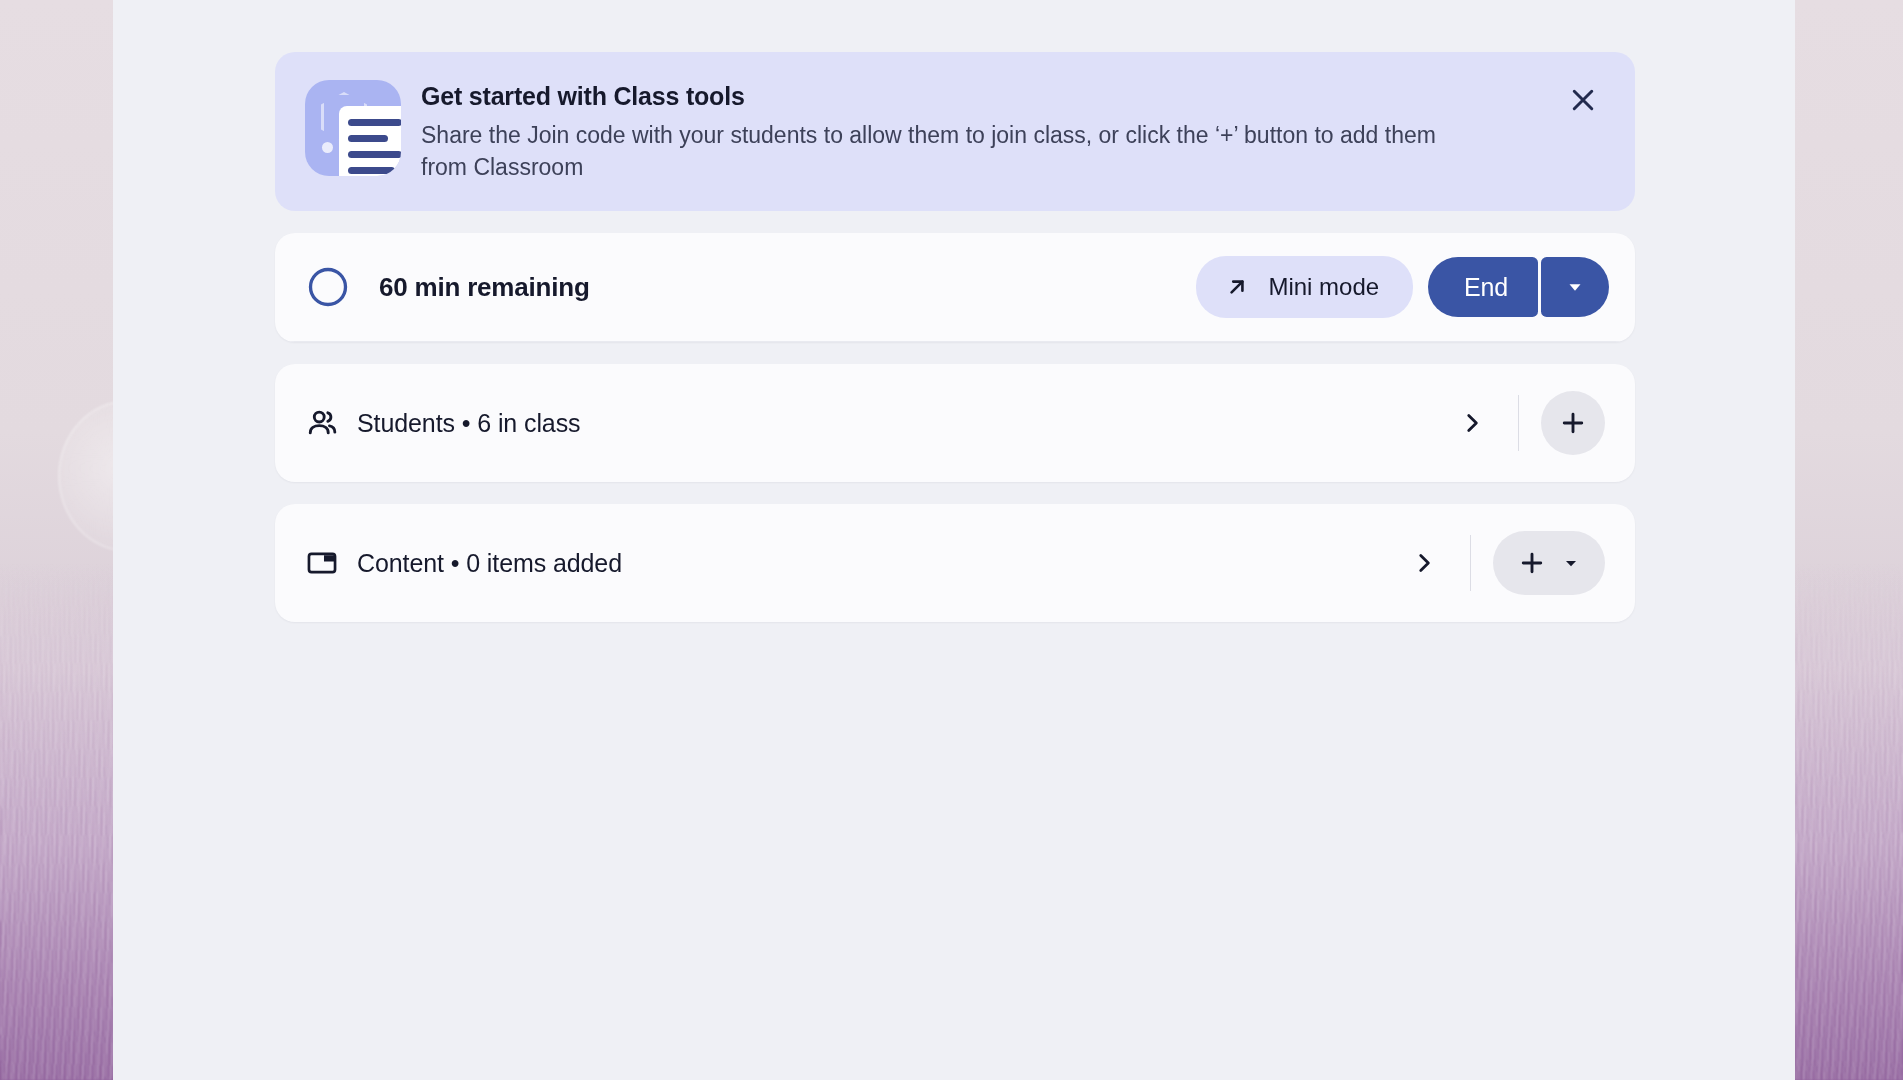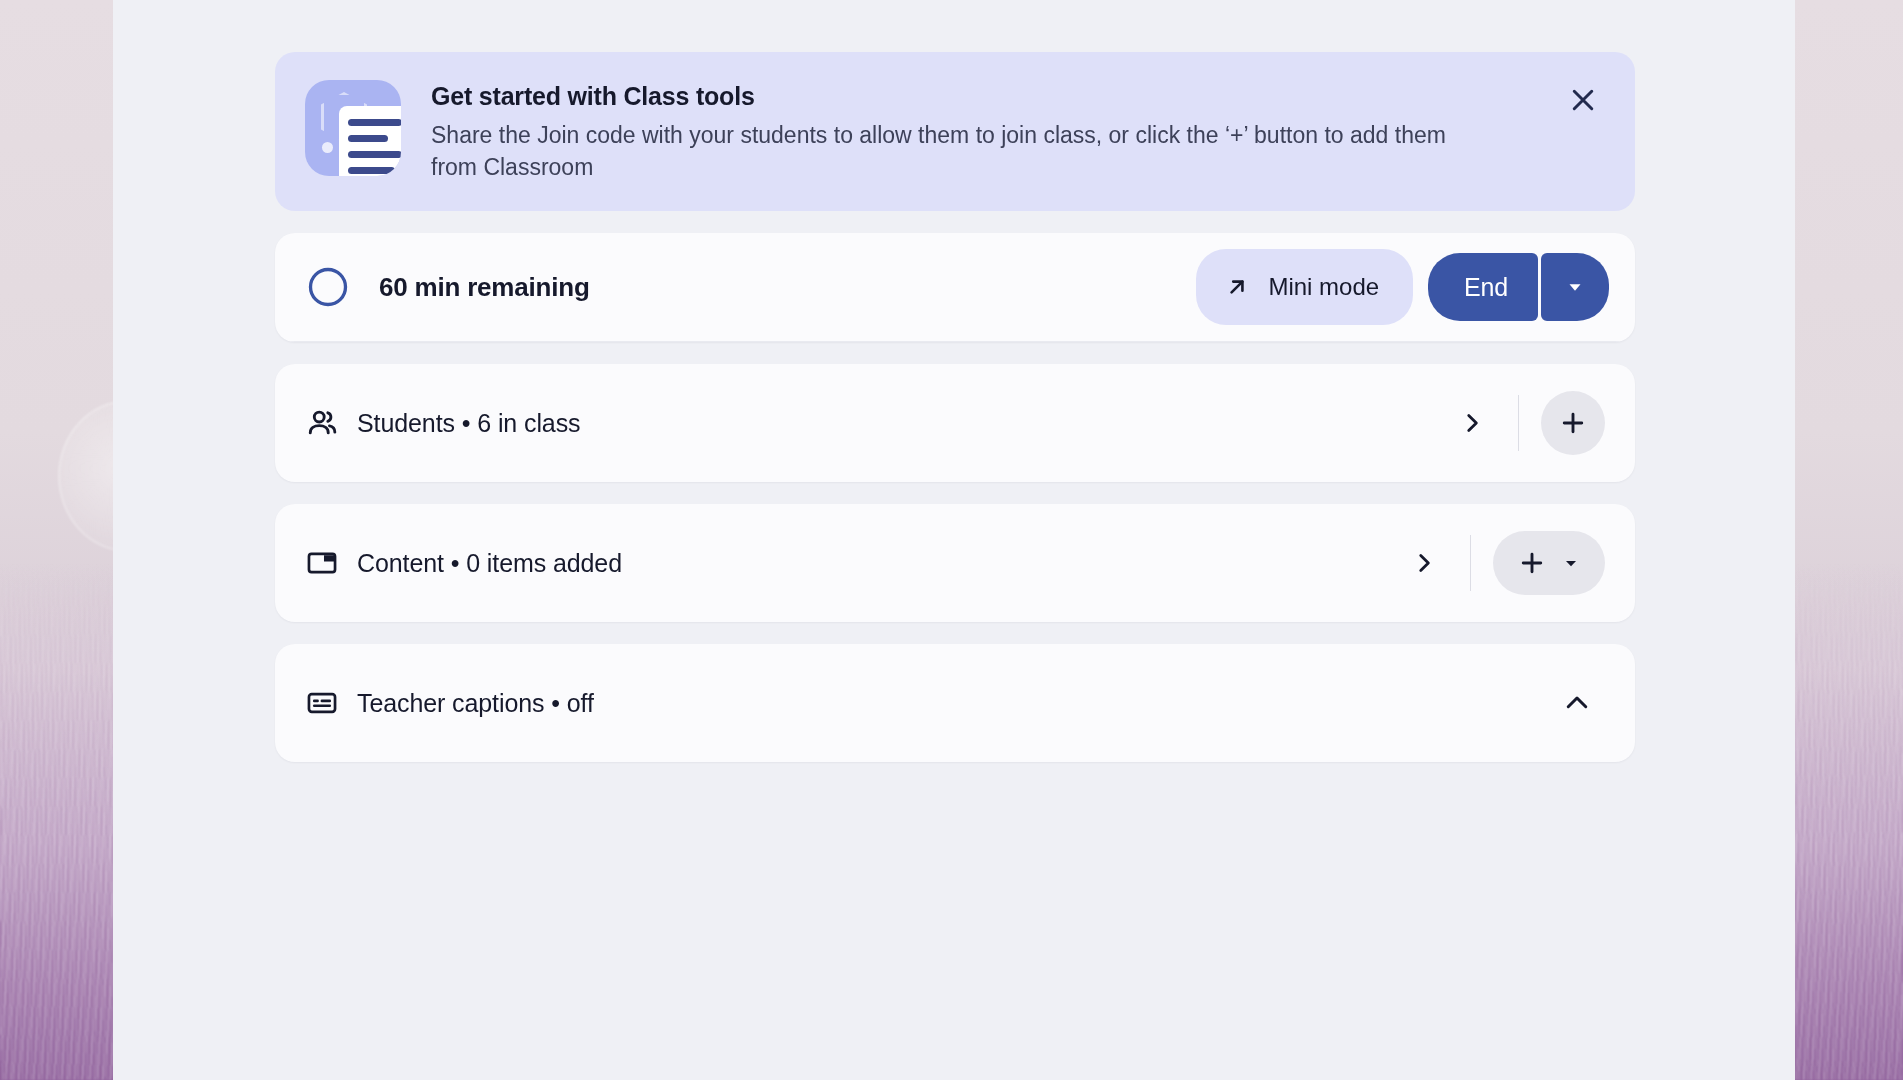--- a/index.html
+++ b/index.html
@@ -73,21 +73,21 @@
 
   
   #promo-banner {
     position: relative;
     margin-top: 52px;
     background: #dee0f9;
     border-radius: 20px;
     padding: 26px 30px 28px 30px;
     display: flex;
     align-items: flex-start;
-    gap: 30px;
+    gap: 20px;
     box-sizing: border-box;
   }
   #banner-icon {
     flex: 0 0 auto;
     width: 96px;
     height: 96px;
     border-radius: 24px;
     background: #aab4f2;
     position: relative;
     overflow: hidden;
@@ -199,33 +199,33 @@
     font-weight: bold;
     color: #16192c;
     letter-spacing: -0.2px;
   }
   #mini-mode-btn {
     display: flex;
     align-items: center;
     gap: 18px;
     background: #dee0f9;
     border-radius: 30px;
-    height: 76px;
+    height: 62px;
     padding: 0 34px 0 28px;
     font-size: 24px;
     color: #16192c;
     cursor: pointer;
     font-weight: 500;
   }
   #end-split {
     display: flex;
     align-items: stretch;
     gap: 3px;
     margin-left: 15px;
-    height: 68px;
+    height: 60px;
   }
   #end-button {
     background: #3a55a5;
     color: #ffffff;
     border-radius: 32px 6px 6px 32px;
     display: flex;
     align-items: center;
     padding: 0 30px 0 36px;
     font-size: 25px;
     font-weight: 500;
@@ -477,35 +477,17 @@
               <svg width="20" height="20" viewBox="0 0 24 24" fill="#16192c">
                 <path d="M6 9.5 L12 16 L18 9.5 Z"></path>
               </svg>
             </span>
           </div>
         </div>
       </div>
     </div>
 
     <div class="card">
-      <div class="row">
-        <div class="row-icon">
-          <svg width="34" height="34" viewBox="0 0 24 24">
-            <rect x="2.8" y="5.8" width="18.4" height="12.4" rx="2" fill="none" stroke="#16192c" stroke-width="1.9"></rect>
-            <rect x="5.6" y="9.6" width="4.2" height="1.8" rx="0.9" fill="#16192c"></rect>
-            <rect x="11" y="9.6" width="7.4" height="1.8" rx="0.9" fill="#16192c"></rect>
-            <rect x="5.6" y="13" width="12.8" height="1.8" rx="0.9" fill="#16192c"></rect>
-          </svg>
-        </div>
-        <div class="row-label">Teacher captions • off</div>
-        <div class="row-right">
-          <div class="chevron-right-btn">
-            <svg width="30" height="30" viewBox="0 0 24 24" fill="none" stroke="#16192c" stroke-width="2.4" stroke-linecap="round" stroke-linejoin="round">
-              <path d="M5 15 L12 8 L19 15"></path>
-            </svg>
-          </div>
-        </div>
-      </div>
 
     </div>
 
   </div>
 </div>
 
 </body></html>

